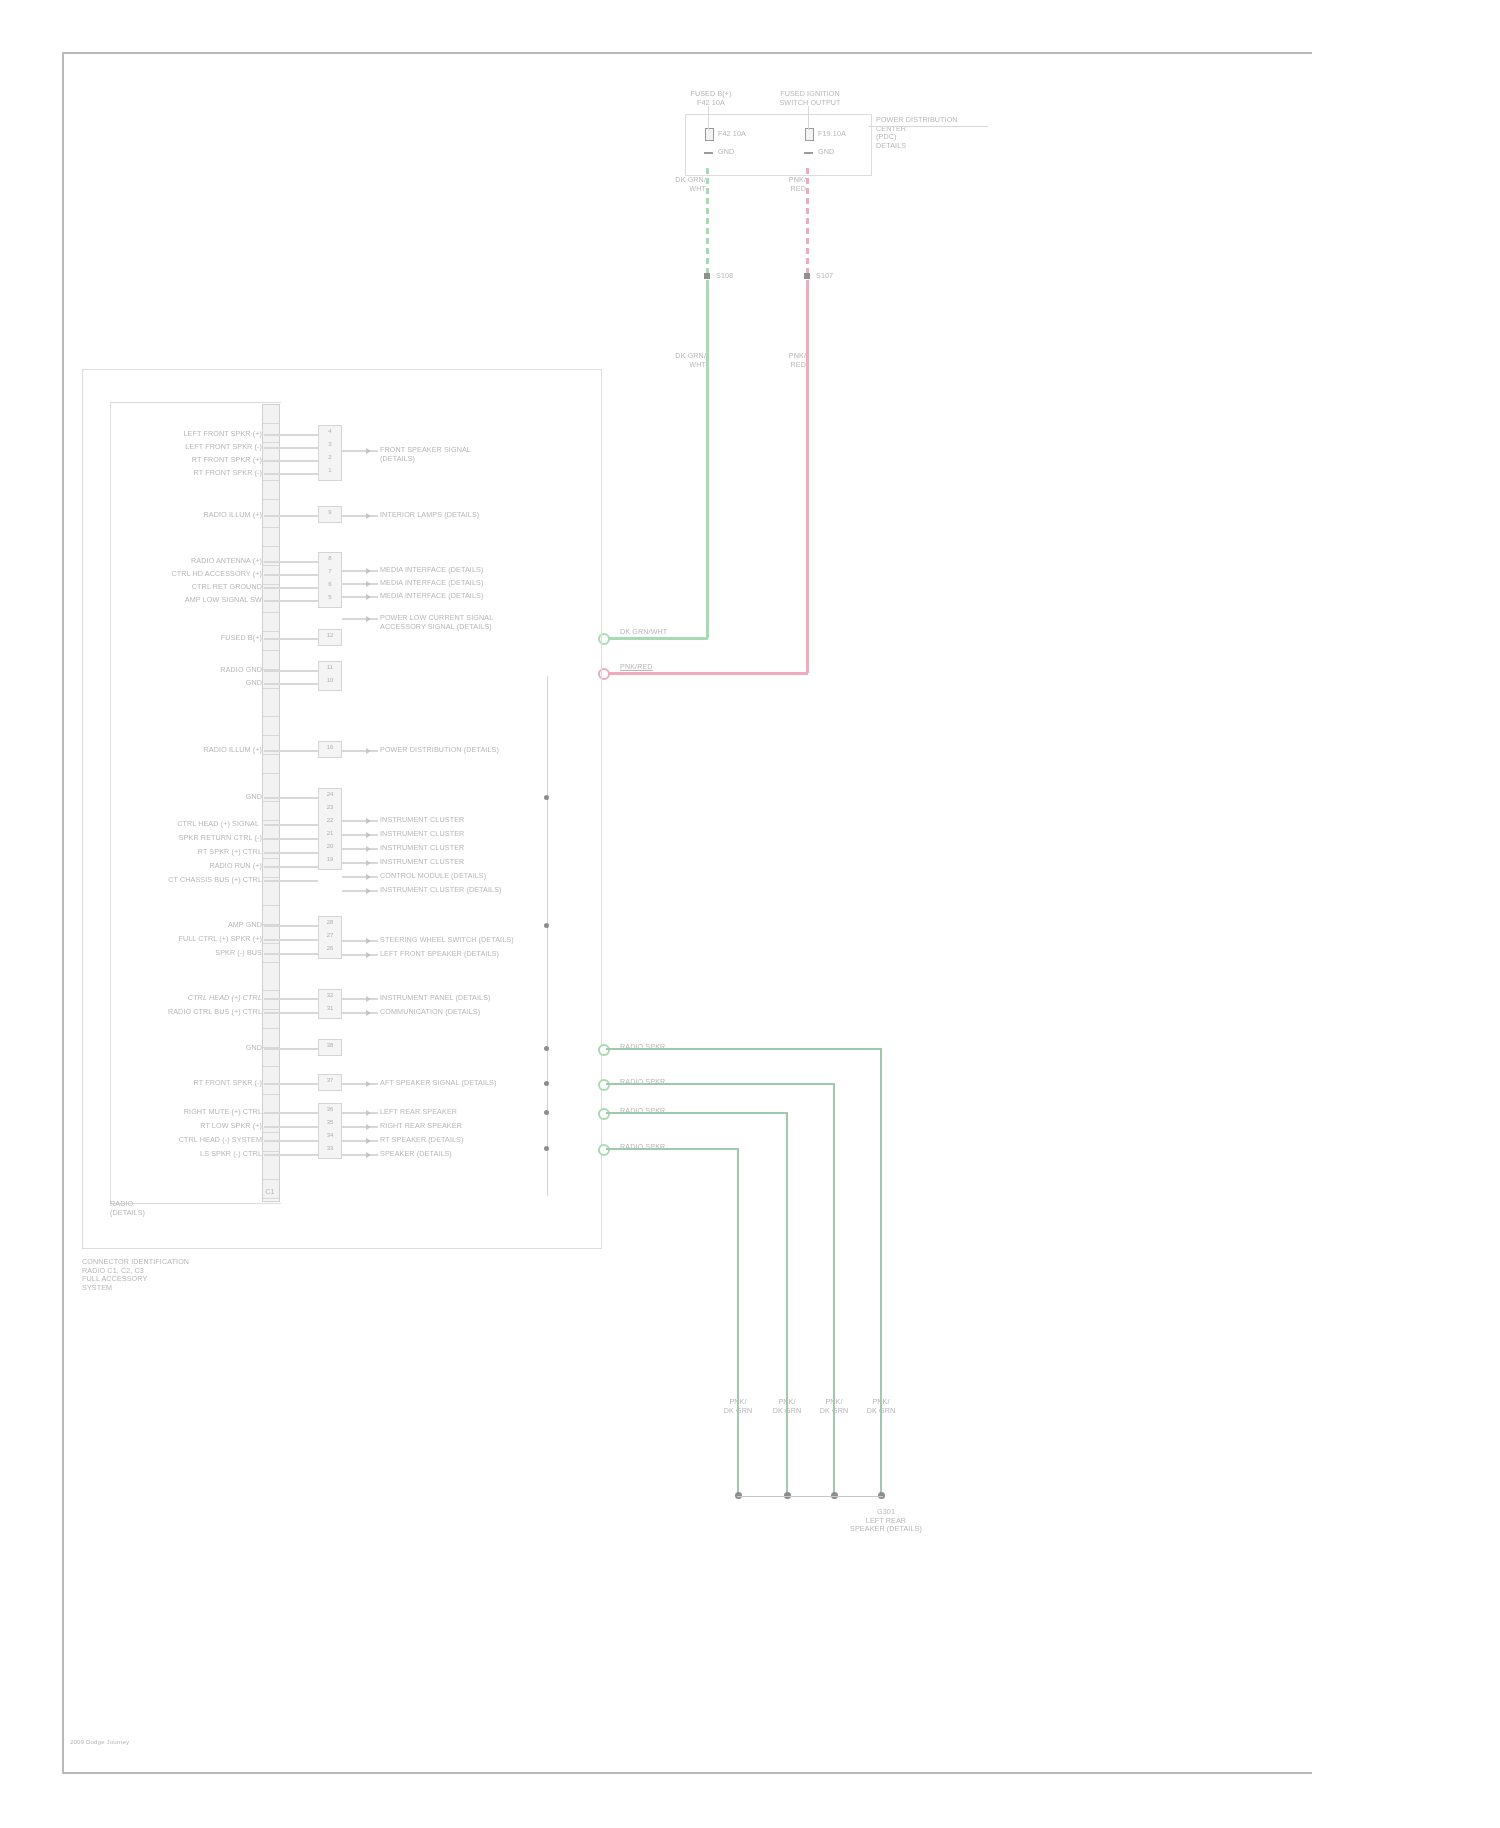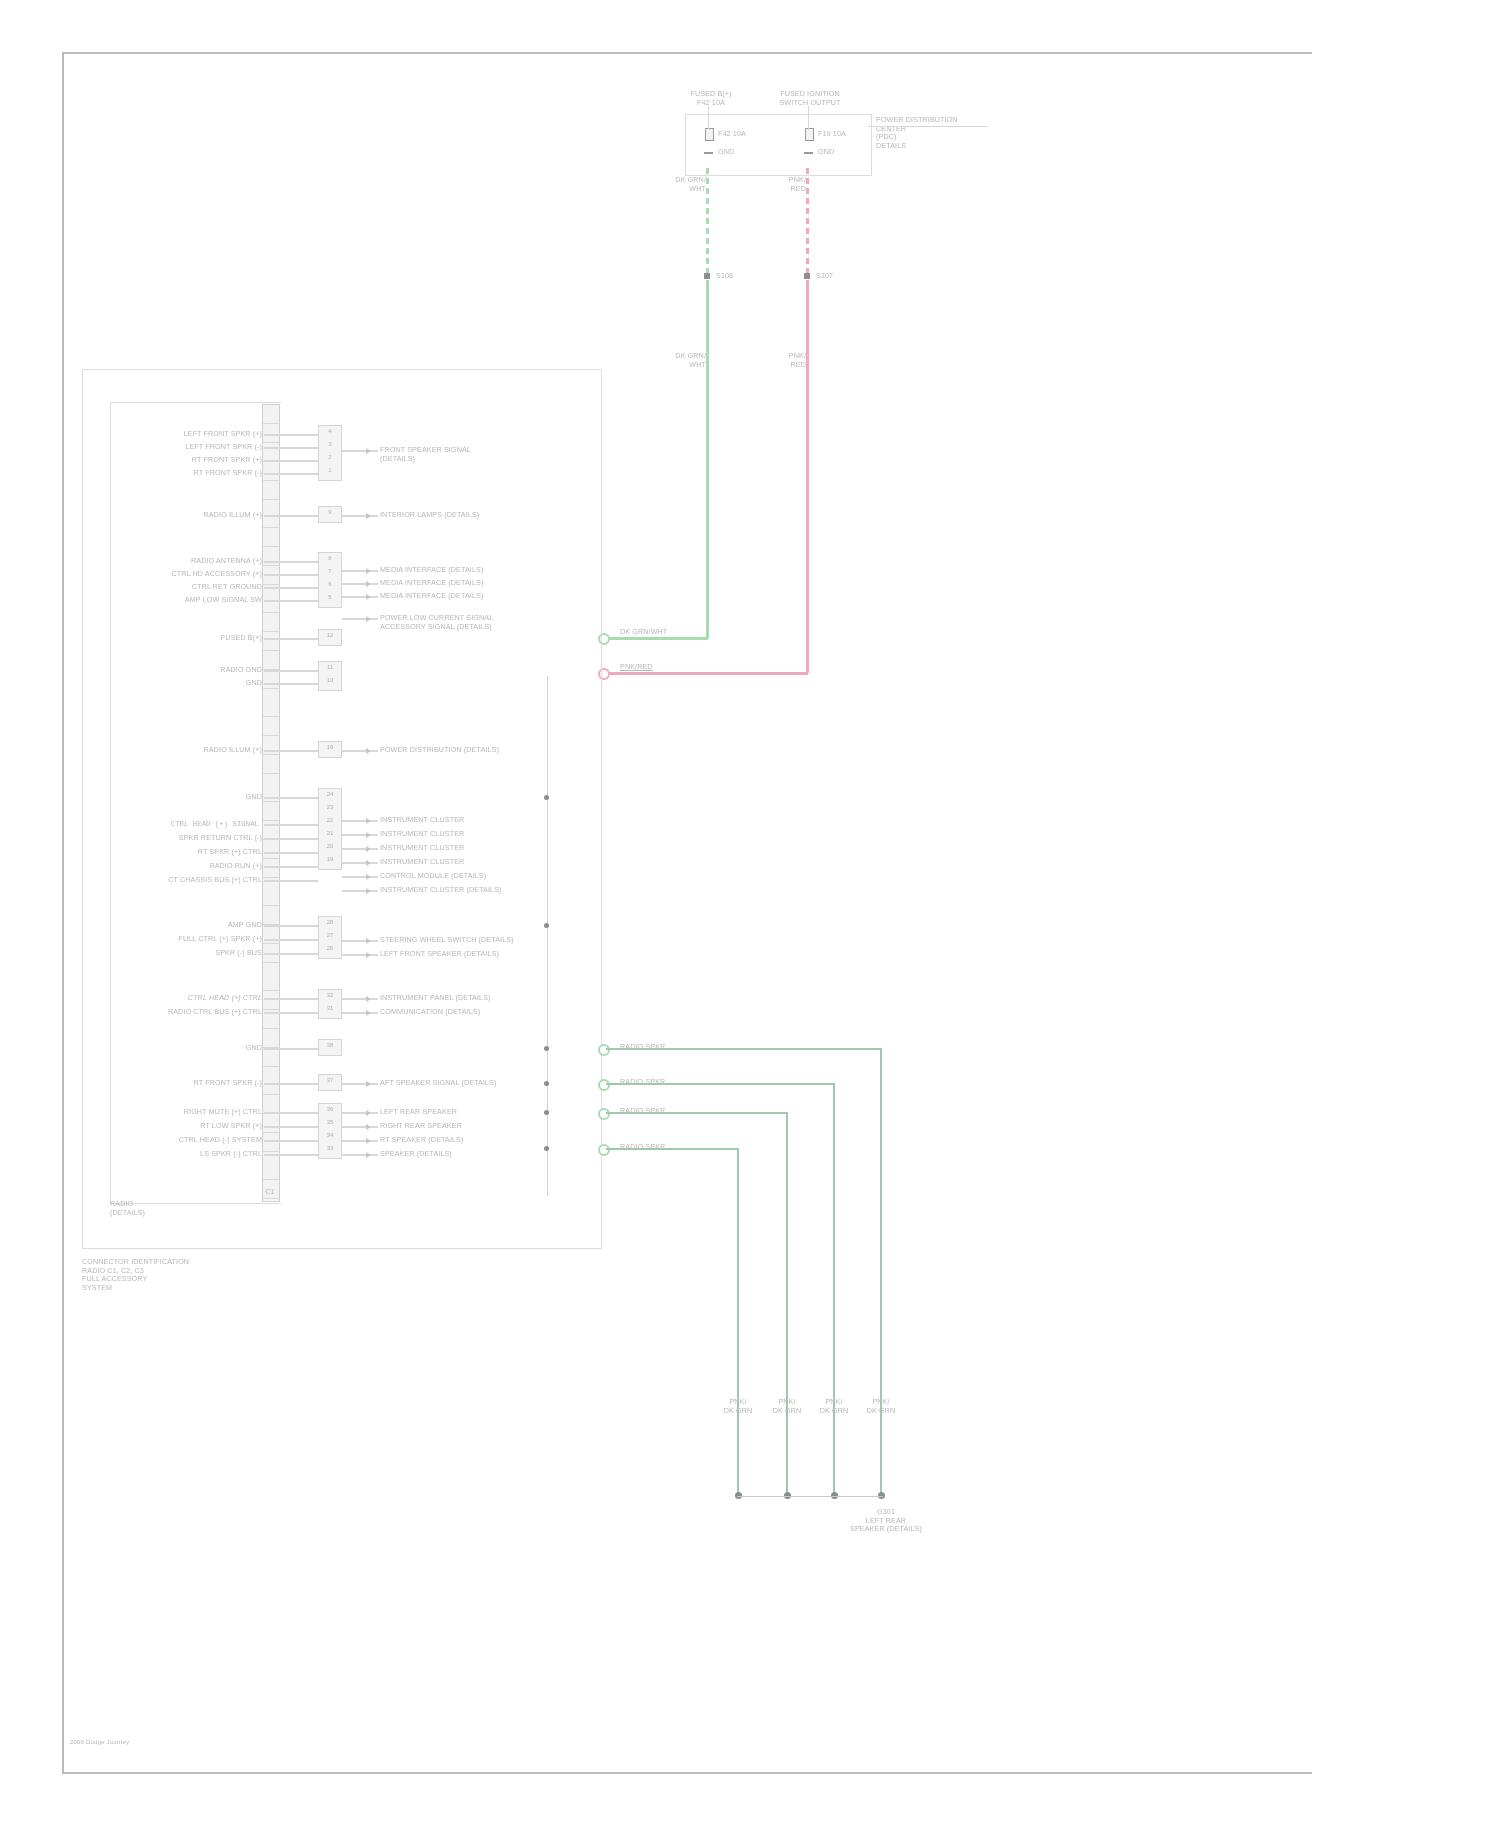--- a/index.html
+++ b/index.html
@@ -245,21 +245,21 @@
       <div class="lbl r" style="left: 130px; top: 634px; width: 132px;">FUSED B(+)</div>
       <div class="wire h w-grey" style="left: 264px; top: 638px; width: 54px; height: 2px;"></div>
       <div class="lbl r" style="left: 130px; top: 666px; width: 132px;">RADIO GND</div>
       <div class="wire h w-grey" style="left: 264px; top: 670px; width: 54px; height: 2px;"></div>
       <div class="lbl r" style="left: 130px; top: 679px; width: 132px;">GND</div>
       <div class="wire h w-grey" style="left: 264px; top: 683px; width: 54px; height: 2px;"></div>
       <div class="lbl r" style="left: 130px; top: 746px; width: 132px;">RADIO ILLUM (+)</div>
       <div class="wire h w-grey" style="left: 264px; top: 750px; width: 54px; height: 2px;"></div>
       <div class="lbl r" style="left: 130px; top: 793px; width: 132px;">GND</div>
       <div class="wire h w-grey" style="left: 264px; top: 797px; width: 54px; height: 2px;"></div>
-      <div class="lbl r" style="left: 127px; top: 820px; width: 132px; font-family: Liberation Mono, monospace;">CTRL HEAD (+) SIGNAL</div>
+      <div class="lbl r" style="left: 127px; top: 820px; width: 132px;">CTRL HEAD (+) SIGNAL</div>
       <div class="wire h w-grey" style="left: 264px; top: 824px; width: 54px; height: 2px;"></div>
       <div class="lbl r" style="left: 130px; top: 834px; width: 132px;">SPKR RETURN CTRL (-)</div>
       <div class="wire h w-grey" style="left: 264px; top: 838px; width: 54px; height: 2px;"></div>
       <div class="lbl r" style="left: 130px; top: 848px; width: 132px;">RT SPKR (+) CTRL</div>
       <div class="wire h w-grey" style="left: 264px; top: 852px; width: 54px; height: 2px;"></div>
       <div class="lbl r" style="left: 130px; top: 862px; width: 132px;">RADIO RUN (+)</div>
       <div class="wire h w-grey" style="left: 264px; top: 866px; width: 54px; height: 2px;"></div>
       <div class="lbl r" style="left: 130px; top: 876px; width: 132px;">CT CHASSIS BUS (+) CTRL</div>
       <div class="wire h w-grey" style="left: 264px; top: 880px; width: 54px; height: 2px;"></div>
       <div class="lbl r" style="left: 130px; top: 921px; width: 132px;">AMP GND</div>

